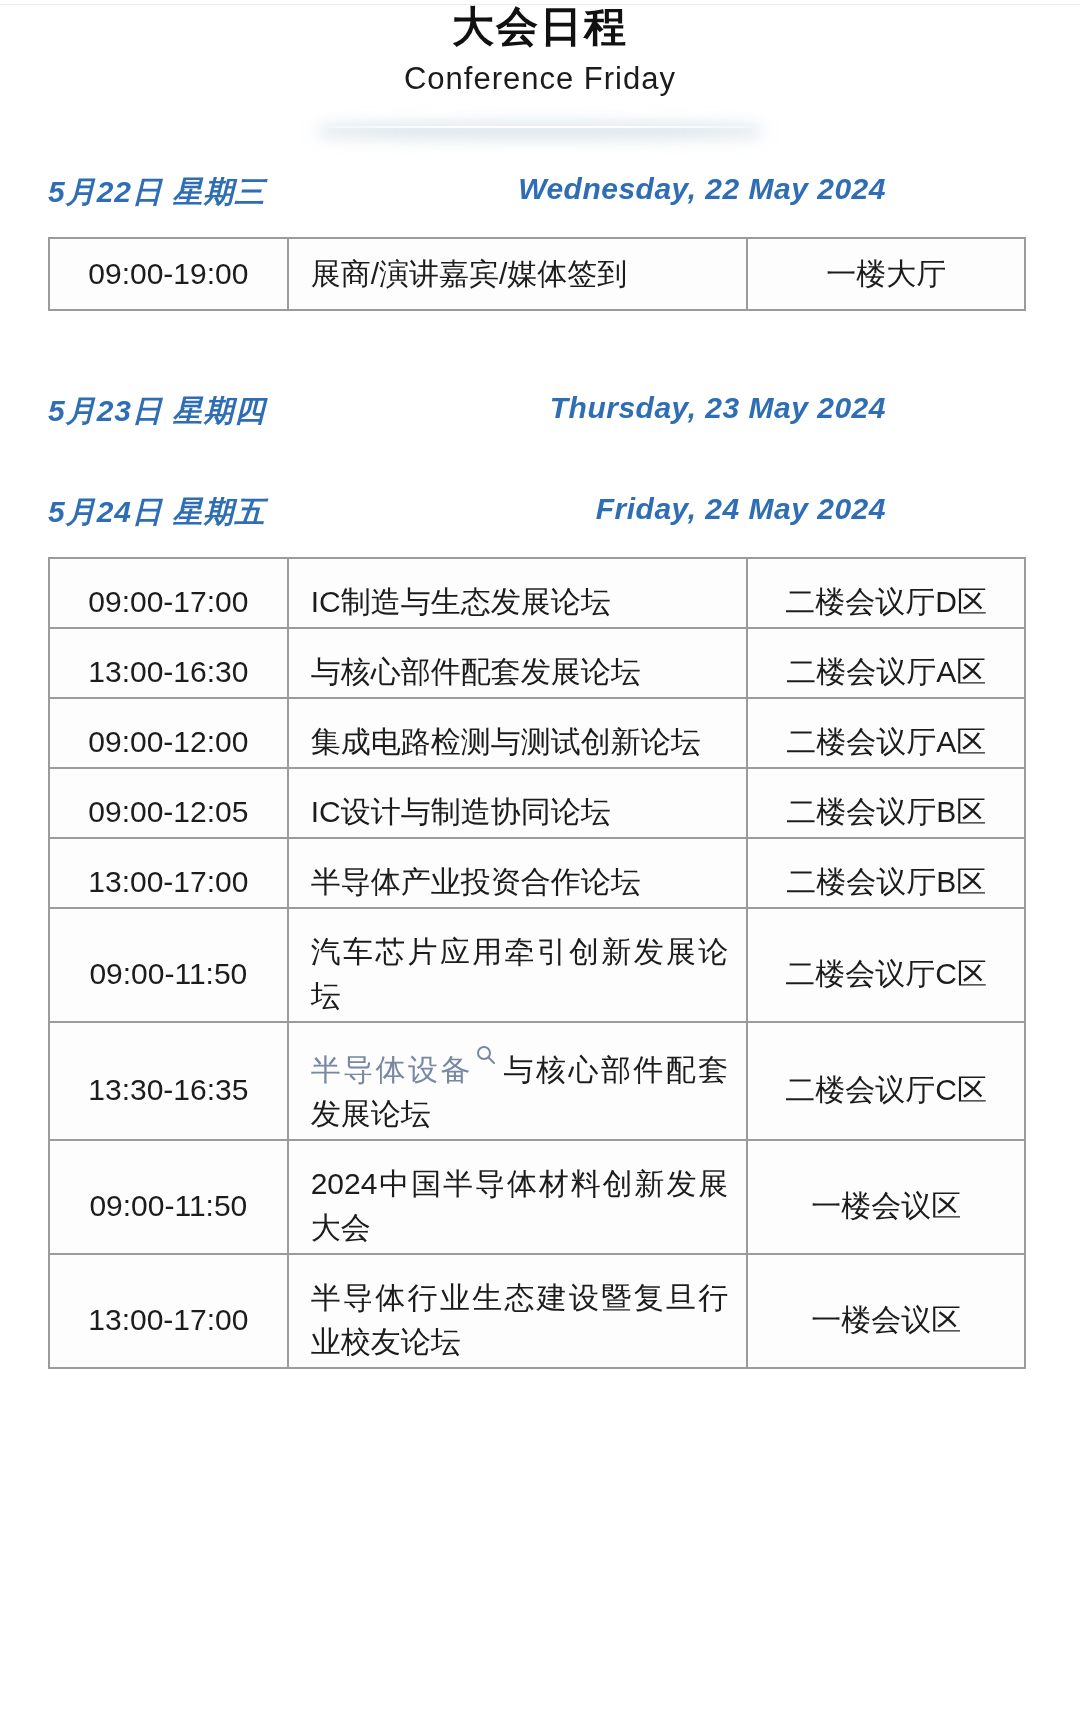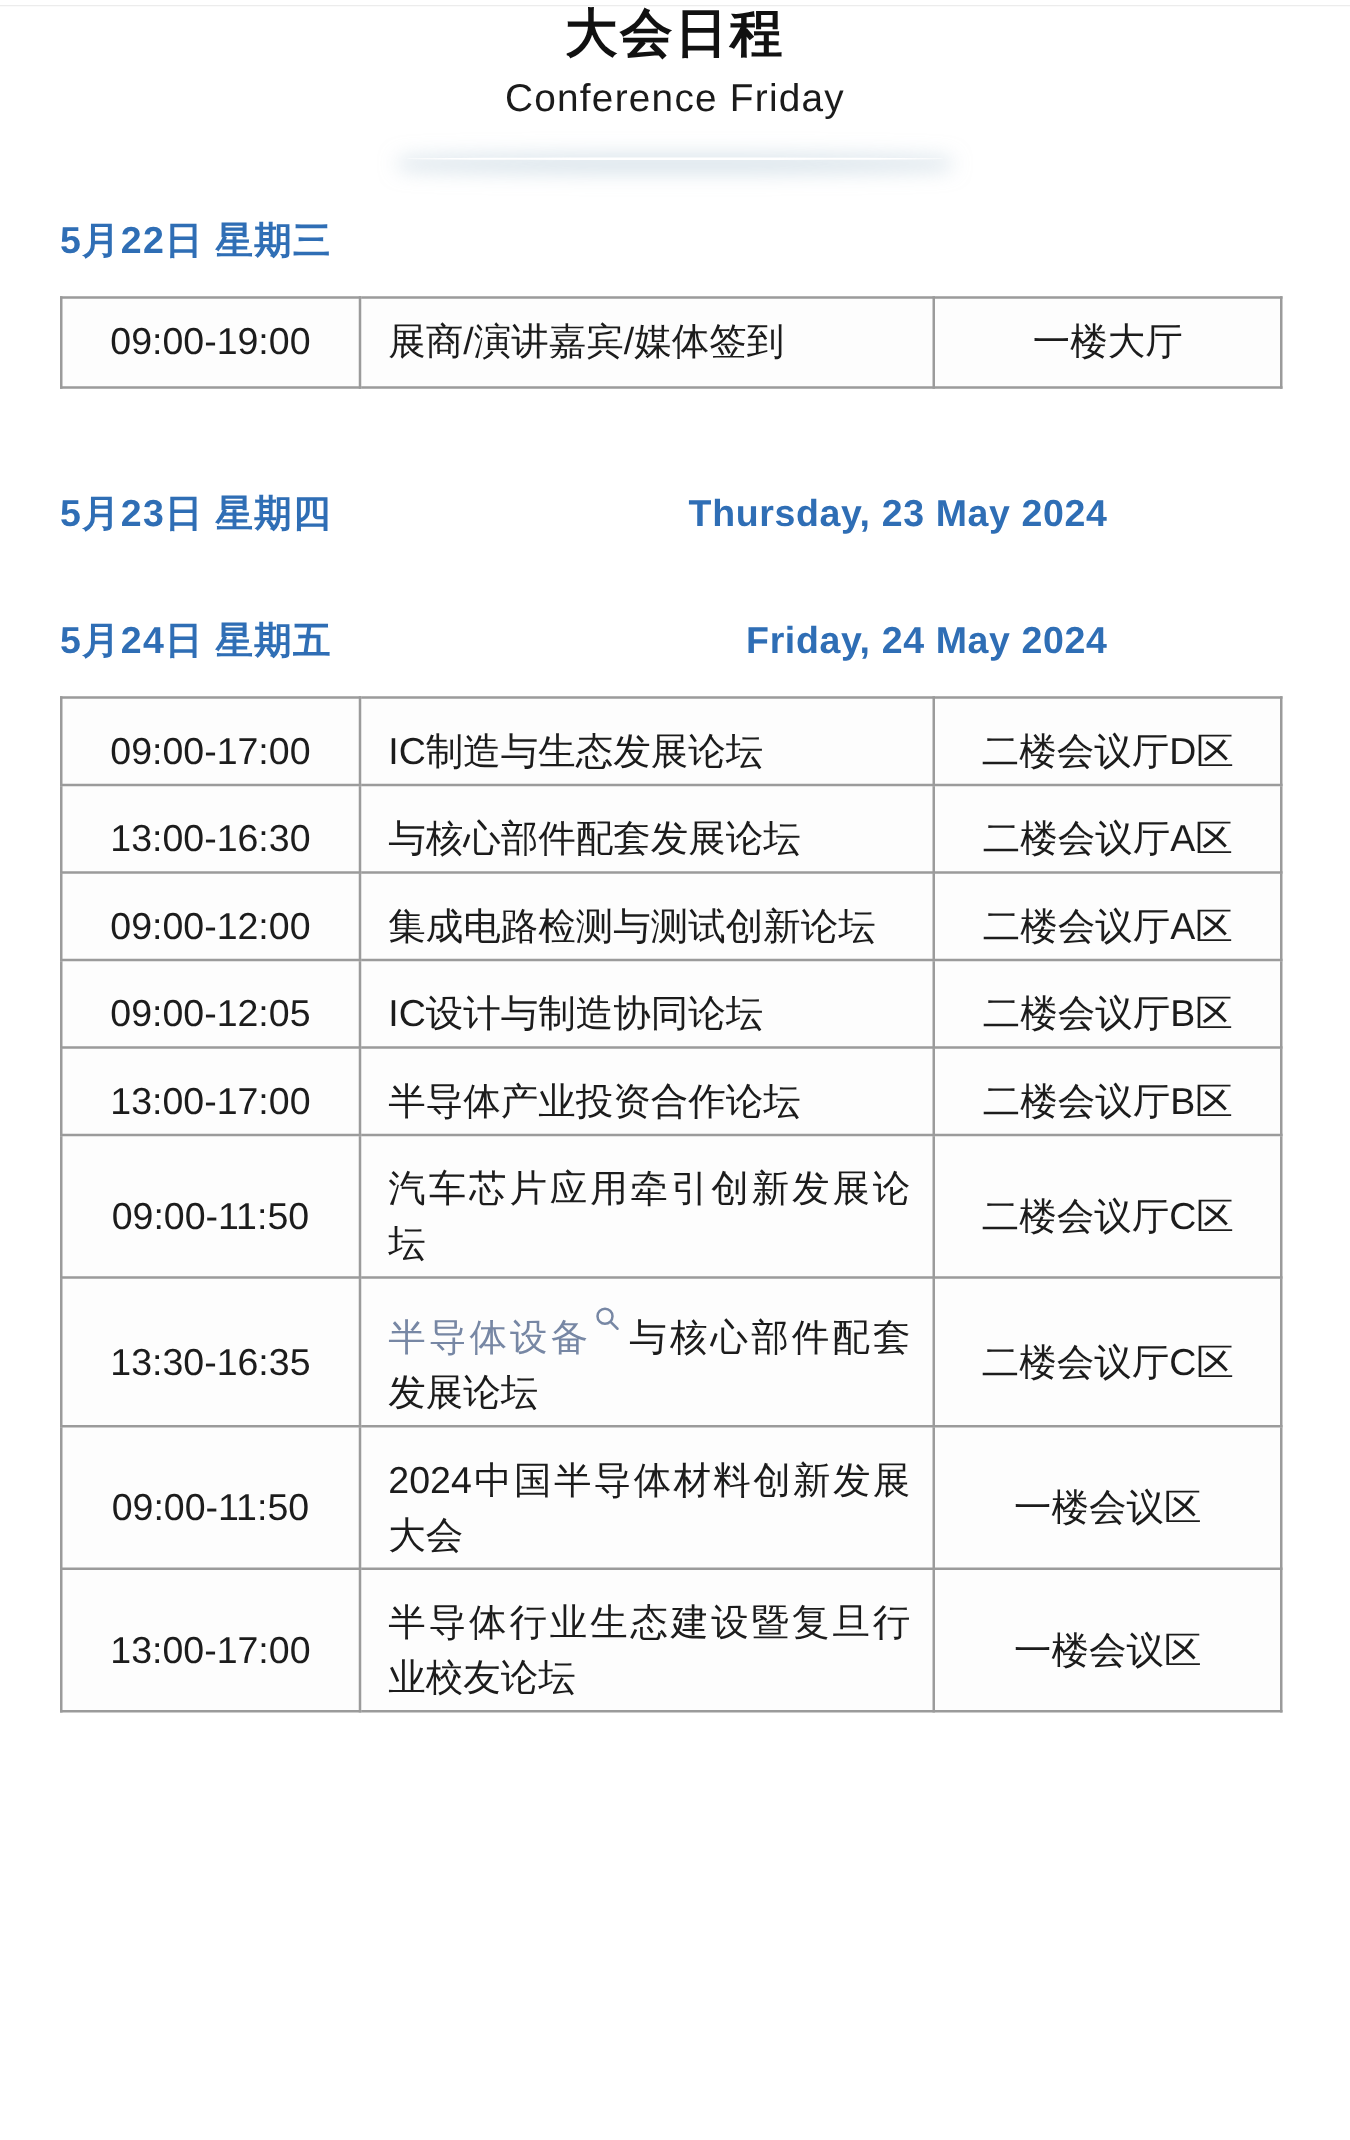--- a/index.html
+++ b/index.html
@@ -47,22 +47,23 @@
     background: transparent;
   }
   
   .day-section { margin: 0 54px 0 48px; }
   .sec-1 { margin-top: 44px; }
   .sec-2 { margin-top: 80px; }
   .sec-3 { margin-top: 60px; }
   .day-header {
     display: flex;
     justify-content: space-between;
-    align-items: center;
+    align-items: flex-start;
     margin-bottom: 24px;
+    font-style: italic;
   }
   .date-zh {
     font-size: 30px;
     font-weight: 700;
     color: #2f6eb5;
     letter-spacing: 1px;
   }
   .date-en {
     font-size: 30px;
     font-weight: 700;
@@ -107,20 +108,21 @@
 
 <header class="page-header">
   <h1 class="title-zh">大会日程</h1>
   <div class="title-en">Conference Friday</div>
 </header>
 <div class="header-shadow"></div>
 
 <section class="day-section sec-1">
   <div class="day-header">
     <span class="date-zh">5月22日 星期三</span>
+    <span class="date-en">Wednesday, 22 May 2024</span>
   </div>
   <table class="agenda compact">
     <tbody>
         <tr>
       <td class="c-time">09:00-19:00</td>
       <td class="c-event">展商/演讲嘉宾/媒体签到</td>
       <td class="c-loc">一楼大厅</td>
     </tr>
   </tbody>
     </table>

